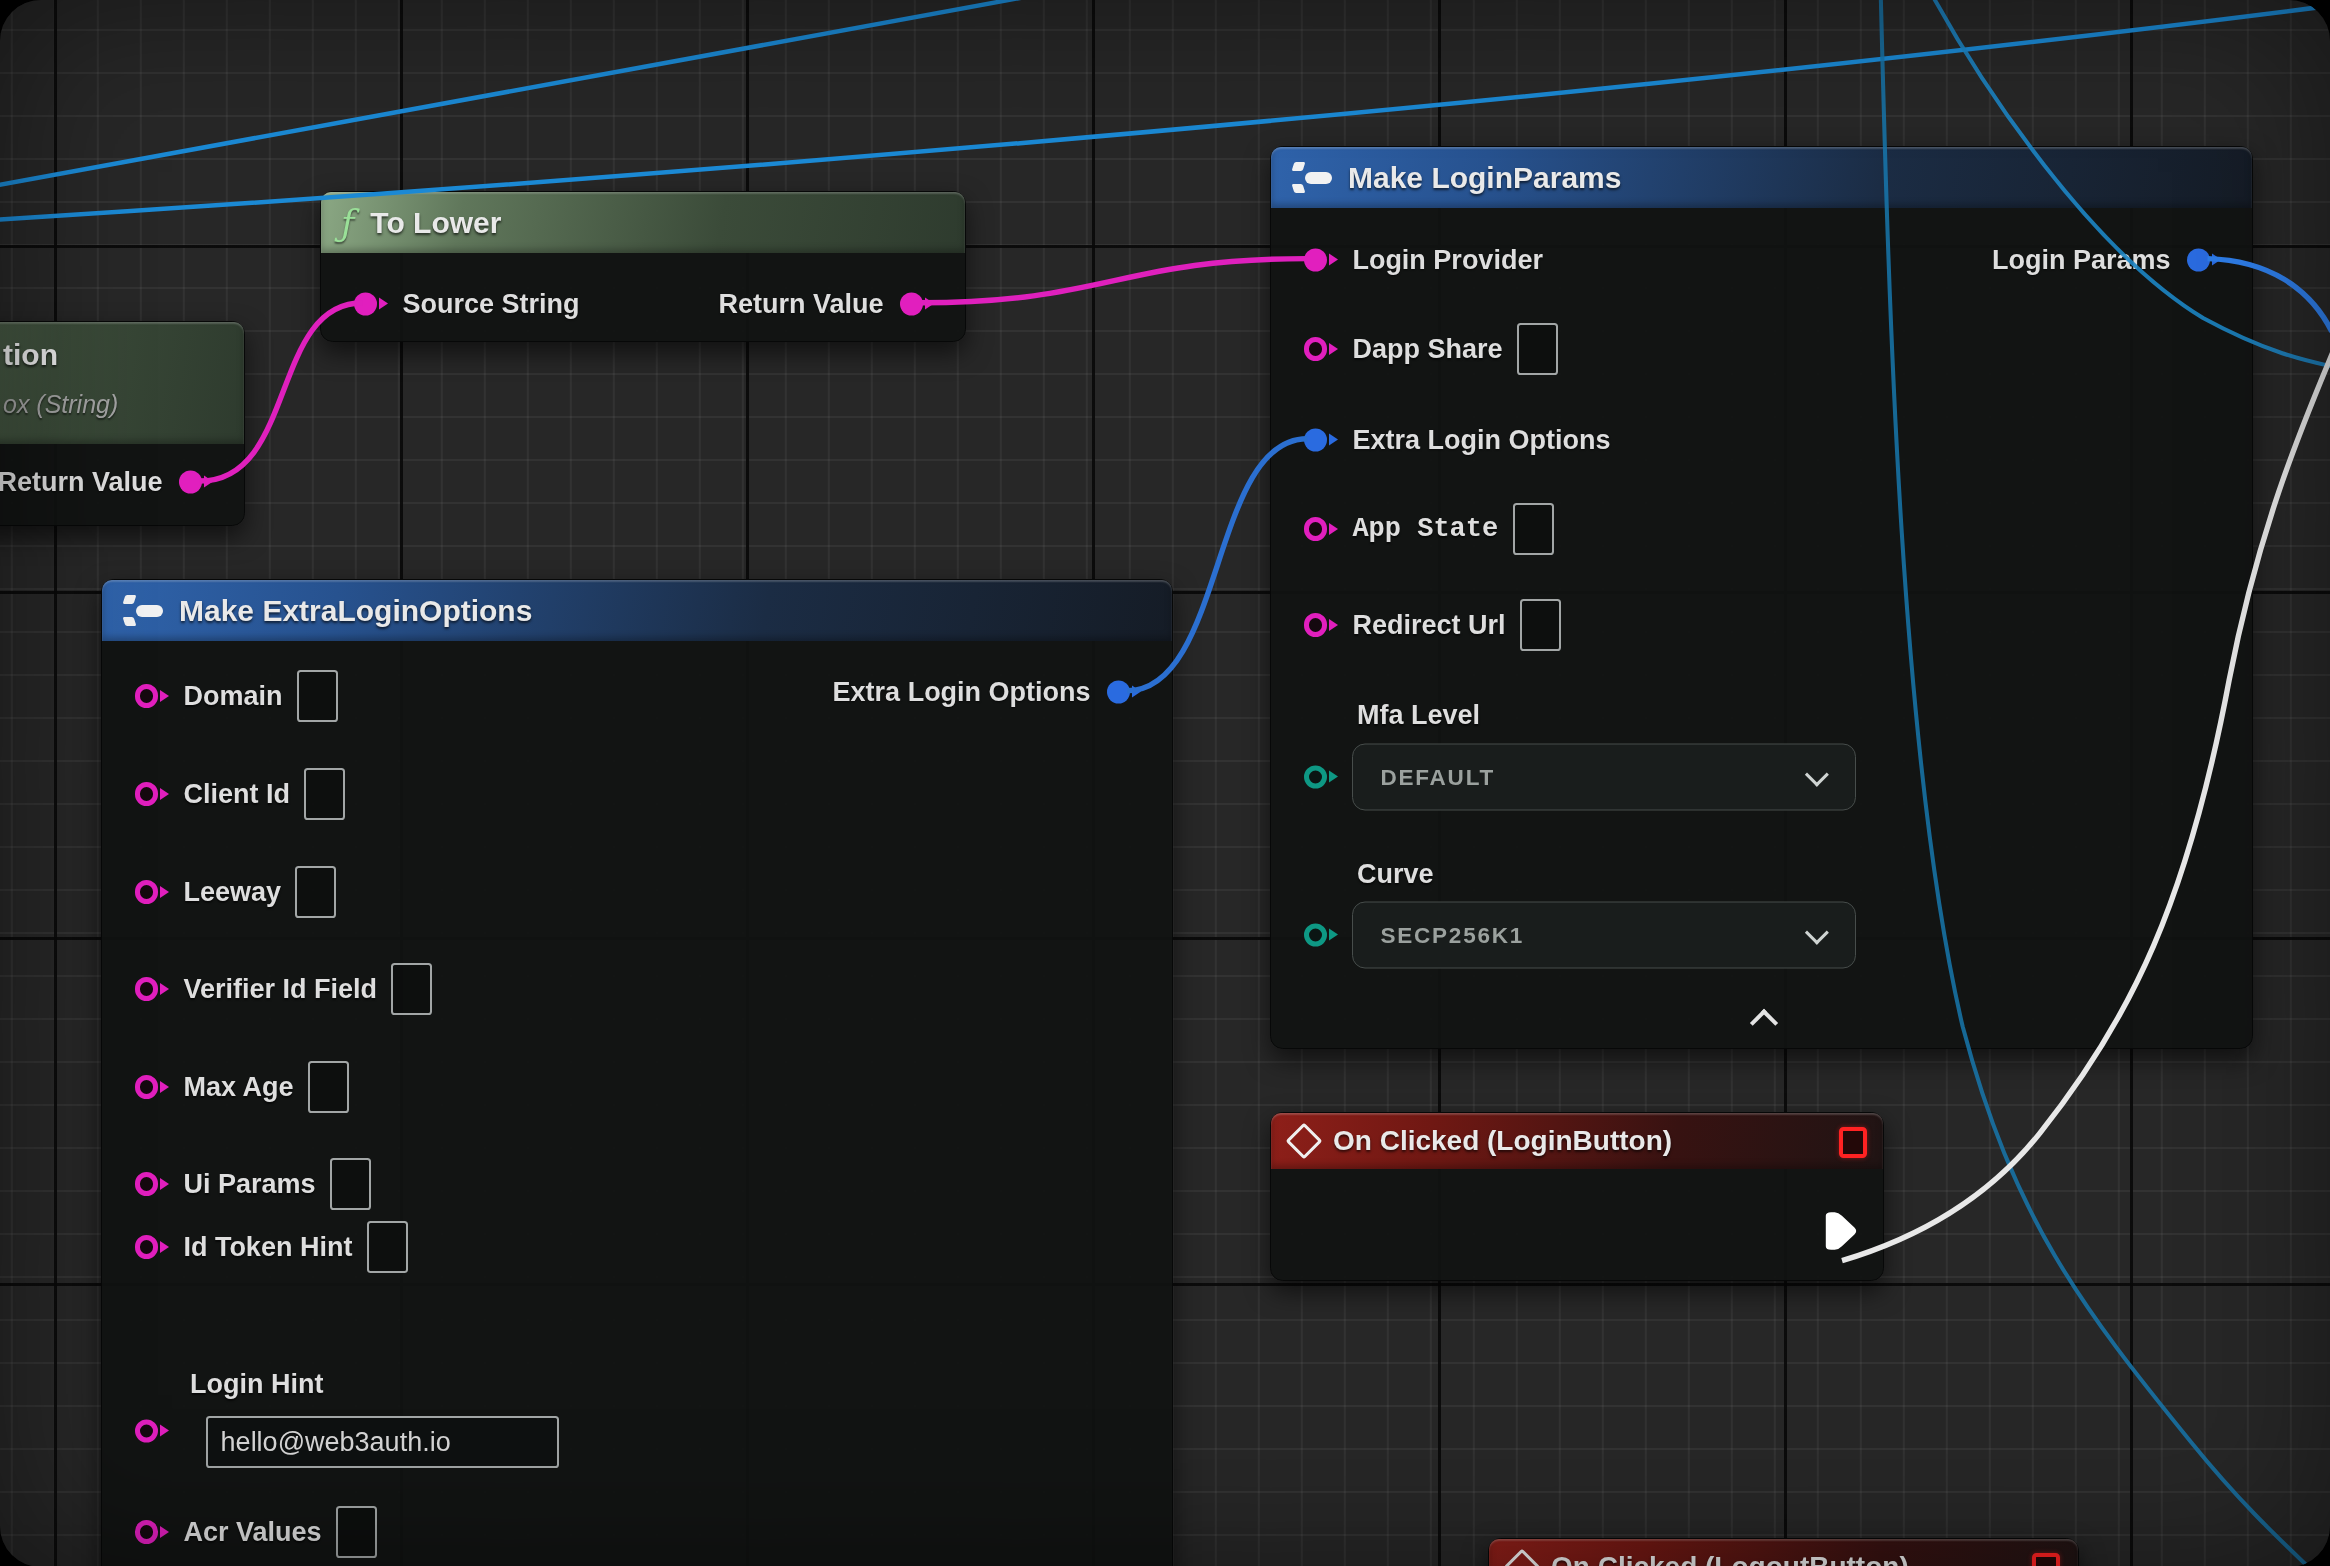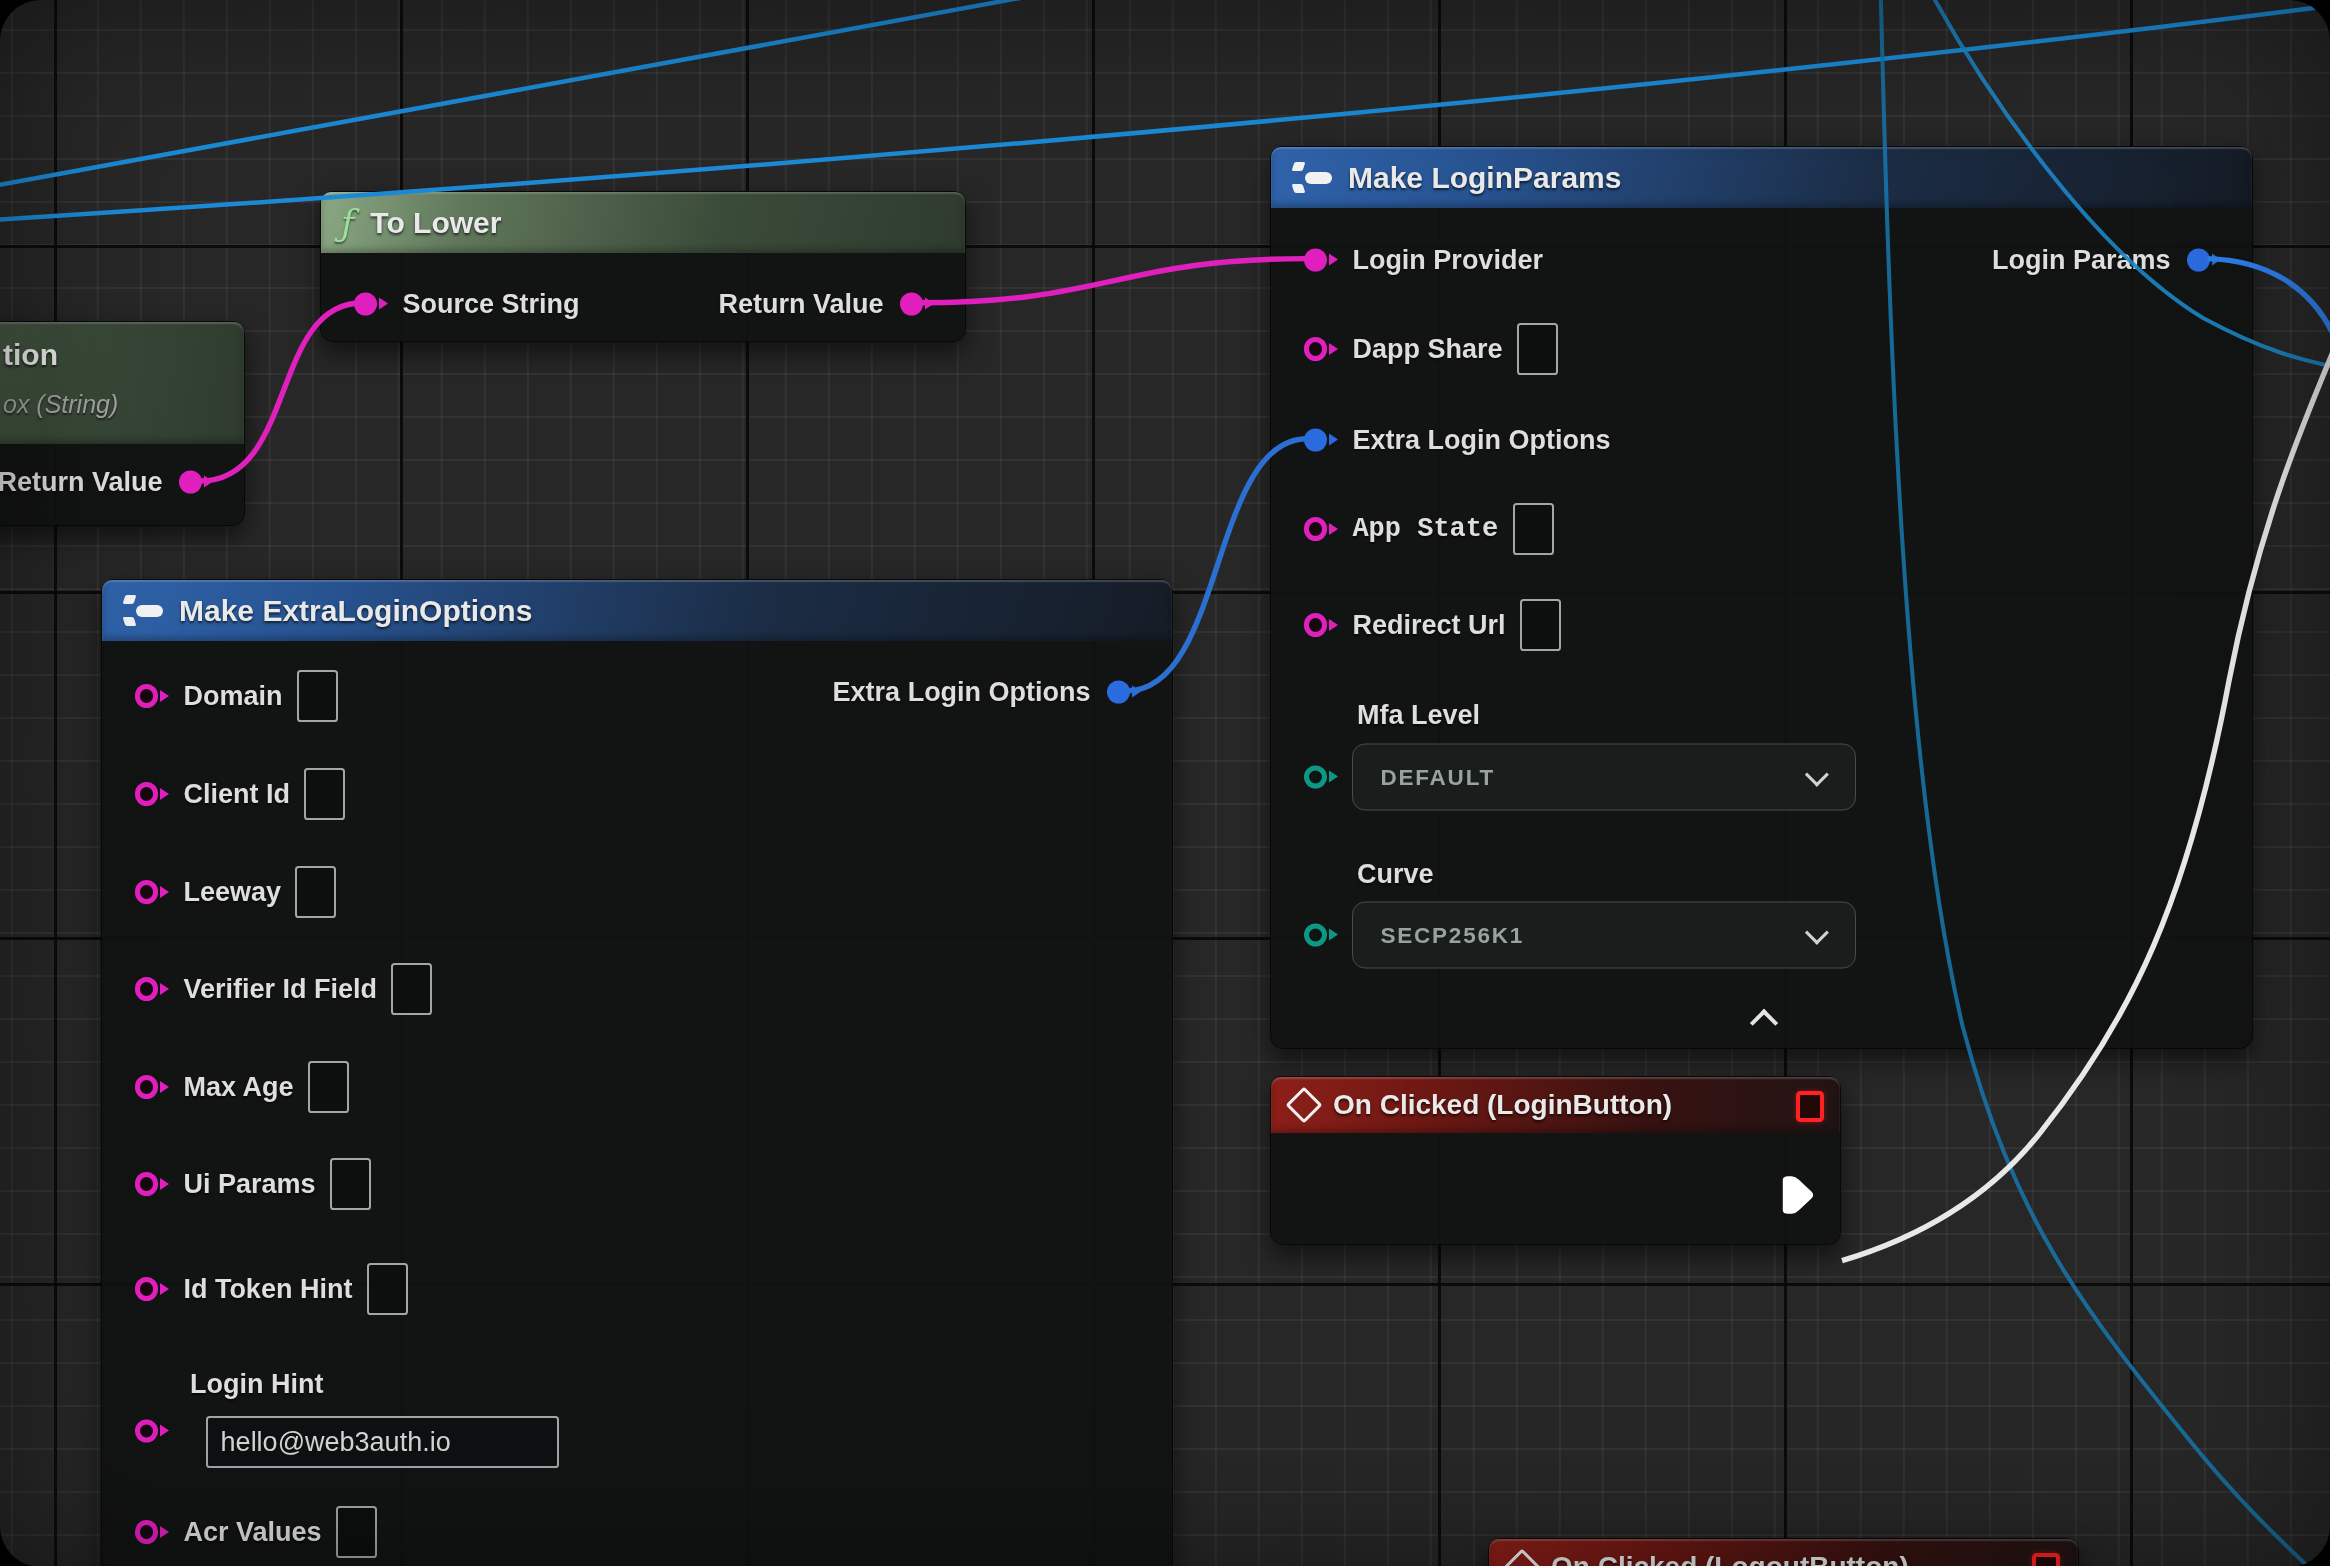--- a/index.html
+++ b/index.html
@@ -177,21 +177,21 @@
         <span class="ebox"></span>
       </div>
       <div class="prow in" style="top:604px;">
         <span class="pin magenta hollow">
             <i></i>
             <u></u>
           </span>
         <span class="plabel">Ui Params</span>
         <span class="ebox"></span>
       </div>
-      <div class="prow in" style="top:709px;">
+      <div class="prow in" style="top:667px;">
         <span class="pin magenta hollow">
             <i></i>
             <u></u>
           </span>
         <span class="plabel">Id Token Hint</span>
         <span class="ebox"></span>
       </div>
 
       <span class="plabel" style="position:absolute;left:88px;top:789px;">Login Hint</span>
       <div class="prow in" style="top:851px;">
@@ -296,21 +296,21 @@
           </span>
         <div class="dropdown">
           <span class="dval">SECP256K1</span>
           <span class="caret-down"></span>
         </div>
       </div>
 
       <span class="caret-up" style="position:absolute;left:483px;top:866px;"></span>
     </div>
 
-    <div class="node" style="left:1270px;top:1076px;width:569px;height:167px;">
+    <div class="node" style="left:1270px;top:1112px;width:569px;height:167px;padding-left:43px;">
       <div class="nhead red" style="height:56px;padding-right:63px;">
         <span class="event-icon"></span>
         <span class="ntitle" style="font-size:28px;">On Clicked (LoginButton)</span>
       </div>
       <span class="delegate-square" style="right:16px;top:13.5px;"></span>
       <svg class="exec-pin" style="right:25px;top:99px;" width="34" height="38" viewBox="0 0 38 42">
         <path d="M2 4 Q2 0 8 0 L12 0 Q16 0 20 4 L34 17 Q38 21 34 25 L20 38 Q16 42 12 42 L8 42 Q2 42 2 38 Z" fill="#ffffff"></path>
       </svg>
     </div>
 

